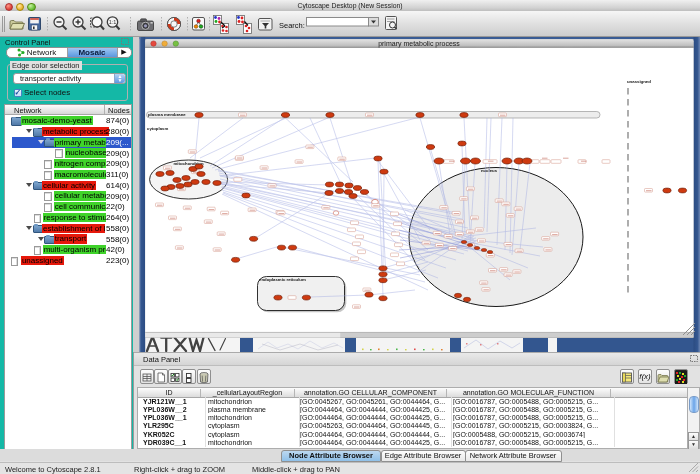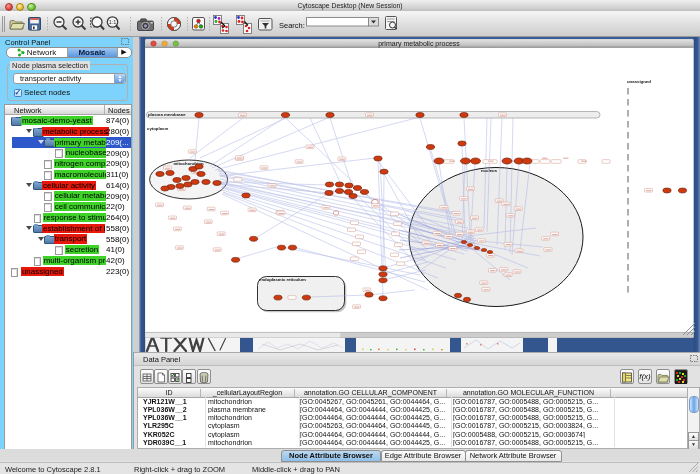--- a/index.html
+++ b/index.html
@@ -3,21 +3,21 @@
 <style>
 html,body{margin:0;padding:0;}
 body{width:700px;height:474px;position:relative;overflow:hidden;background:#e2e2e2;font-family:"Liberation Sans",sans-serif;}
 .abs{position:absolute;}
 
 #titlebar{left:0;top:0;width:700px;height:11px;background:linear-gradient(#f0f0f0,#d2d2d2 70%,#bebebe);border-bottom:1px solid #8a8a8a;}
 #titlebar .tl{top:2.6px;width:6.2px;height:6.2px;border-radius:50%;}
 #title-text{width:700px;top:1.8px;text-align:center;font-size:6.8px;color:#222;}
 #toolbar{left:0;top:11px;width:700px;height:25px;background:linear-gradient(#f6f6f6,#dcdcdc 60%,#cdcdcd);border-bottom:1px solid #9a9a9a;}
 
-#cpanel{left:0;top:37px;width:133px;height:418px;background:#7dd3fc;border-right:1px solid #9a9a9a;}
+#cpanel{left:0;top:37px;width:133px;height:418px;background:#14b8a6;border-right:1px solid #9a9a9a;}
 #cp-title{left:0;top:0;width:132px;height:9px;font-size:7.5px;color:#111;padding:1px 0 0 5px;}
 .tabpill{top:9.5px;left:5.5px;width:124px;height:9.5px;border:1px solid #8f8f8f;border-radius:5px;background:#fff;display:flex;font-size:8px;}
 .tabpill .seg{height:100%;display:flex;align-items:center;justify-content:center;}
 #tab-net{width:60px;border-right:1px solid #9f9f9f;border-radius:5px 0 0 5px;color:#111;}
 #tab-mos{width:49px;background:linear-gradient(#9ec7f2,#5b97e0);font-weight:bold;color:#0a1a3a;}
 #tab-arrow{flex:1;border-left:1px solid #9f9f9f;border-radius:0 5px 5px 0;color:#111;font-size:7px;}
 #groupbox{left:6.5px;top:27px;width:119px;height:35px;border:1px solid #b0b0b0;border-radius:3px;}
 #groupbox-label{left:10px;top:23.5px;font-size:7.5px;color:#222;background:#e0e0e0;padding:0 2px;}
 #combo{left:13px;top:35.5px;width:111px;height:9.5px;background:#fff;border:1px solid #9a9a9a;border-radius:3px;font-size:7.5px;color:#111;}
 #combo .txt{left:6px;top:0.5px;}
@@ -198,21 +198,21 @@
     <div class="seg" id="tab-net"><svg width="8" height="9" style="margin-right:2px">
           <circle cx="2" cy="2" r="1.5" fill="#2a2"></circle>
           <circle cx="6" cy="4.5" r="1.5" fill="#2a2"></circle>
           <circle cx="2.5" cy="7" r="1.5" fill="#2a2"></circle>
           <path d="M2 2 L6 4.5 L2.5 7" stroke="#2a2" stroke-width="0.7" fill="none"></path>
         </svg>Network</div>
     <div class="seg" id="tab-mos">Mosaic</div>
     <div class="seg" id="tab-arrow">▶</div>
   </div>
   <div class="abs" id="groupbox"></div>
-  <div class="abs" id="groupbox-label">Node plasma selection</div>
+  <div class="abs" id="groupbox-label">Edge color selection</div>
   <div class="abs" id="combo">
       <span class="abs txt">transporter activity</span>
       <div class="abs stepper">▲<br>▼</div>
     </div>
   <div class="abs" id="checkbox">✓</div>
   <div class="abs" id="check-label">Select nodes</div>
   <div class="abs" id="treebox">
     <div class="abs" id="tree-header">
         <span class="abs" style="left:9px;top:0.6px">Network</span>
         <span class="abs" style="left:103px;top:0.6px">Nodes</span>
@@ -277,25 +277,20 @@
           <span class="arr" style="left:21px"></span>
           <span class="fold" style="left:27.9px"></span>
           <span class="lbl rd" style="left:37.1px;max-width:61px;overflow:hidden">establishment of loc</span>
           <span class="num">558(0)</span>
         </div>
       <div class="trow">
           <span class="arr" style="left:32.5px"></span>
           <span class="fold" style="left:39.4px"></span>
           <span class="lbl rd" style="left:48.7px">transport</span>
           <span class="num">558(0)</span>
-        </div>
-      <div class="trow">
-          <span class="file" style="left:50px"></span>
-          <span class="lbl gr" style="left:59.7px">secretion</span>
-          <span class="num">41(0)</span>
         </div>
       <div class="trow">
           <span class="file" style="left:28.5px"></span>
           <span class="lbl gr" style="left:37.7px;max-width:61px;overflow:hidden">multi-organism proc</span>
           <span class="num">42(0)</span>
         </div>
       <div class="trow">
           <span class="file" style="left:5.7px"></span>
           <span class="lbl rd" style="left:15.9px">unassigned</span>
           <span class="num">223(0)</span>

